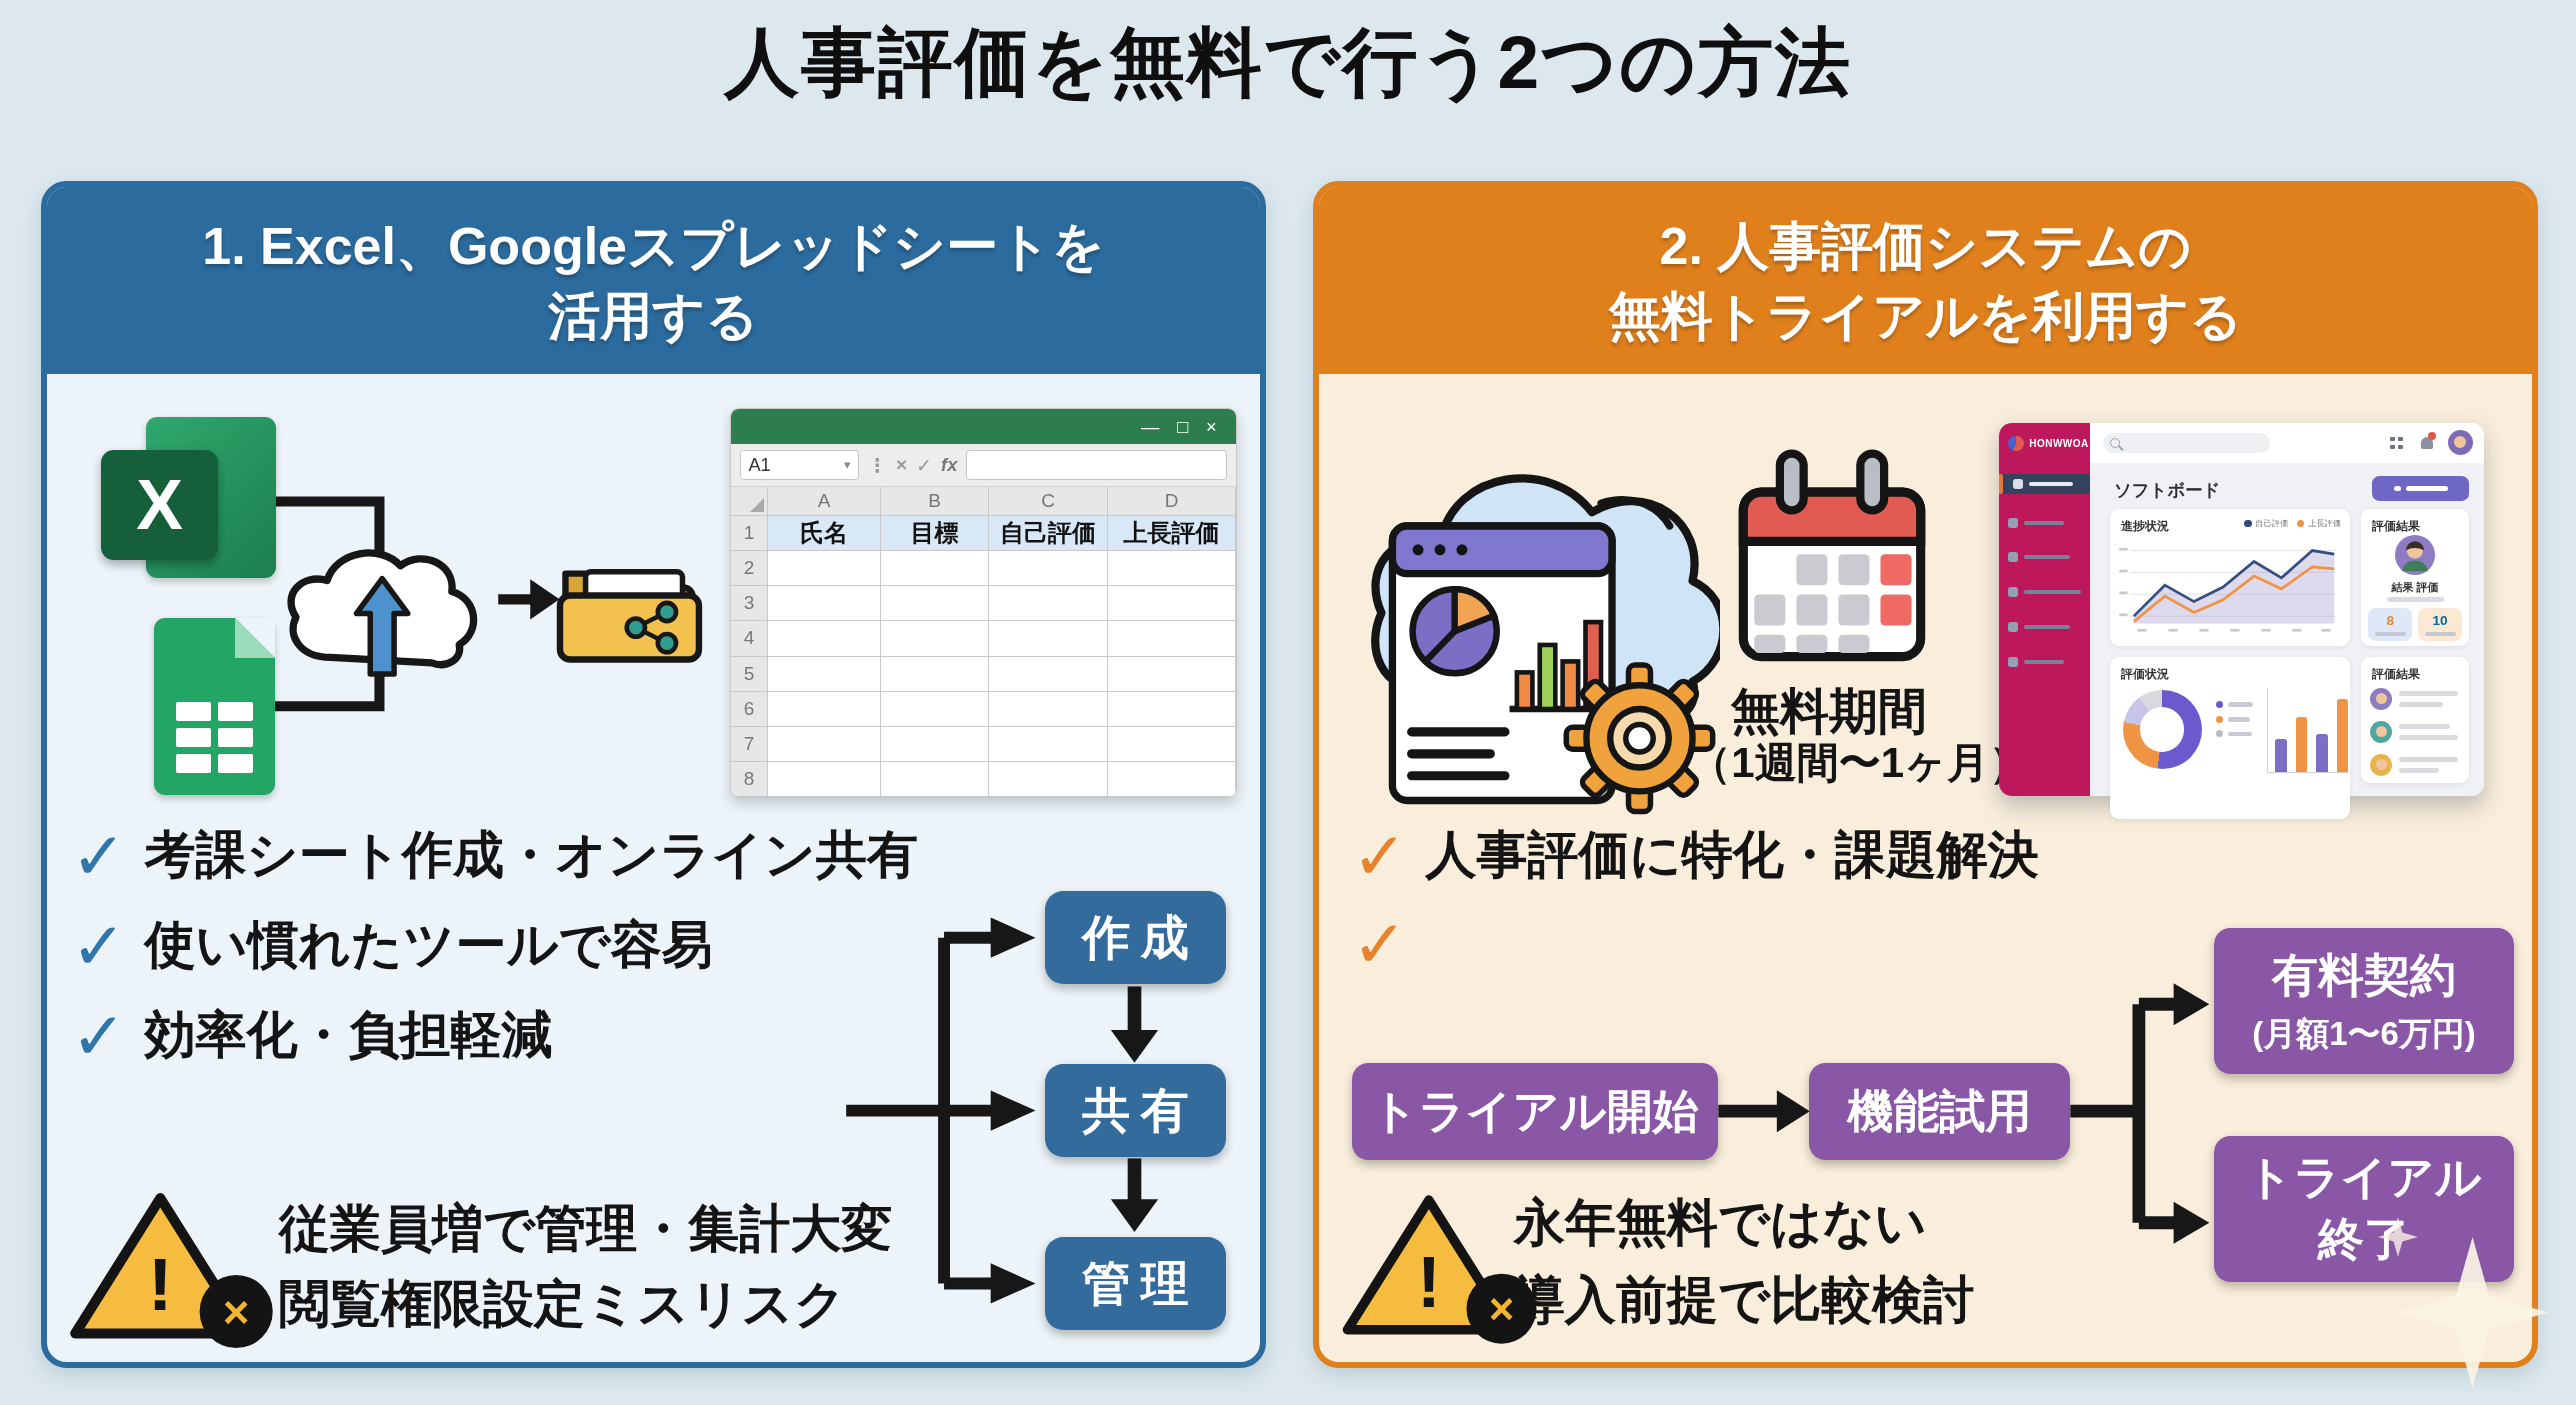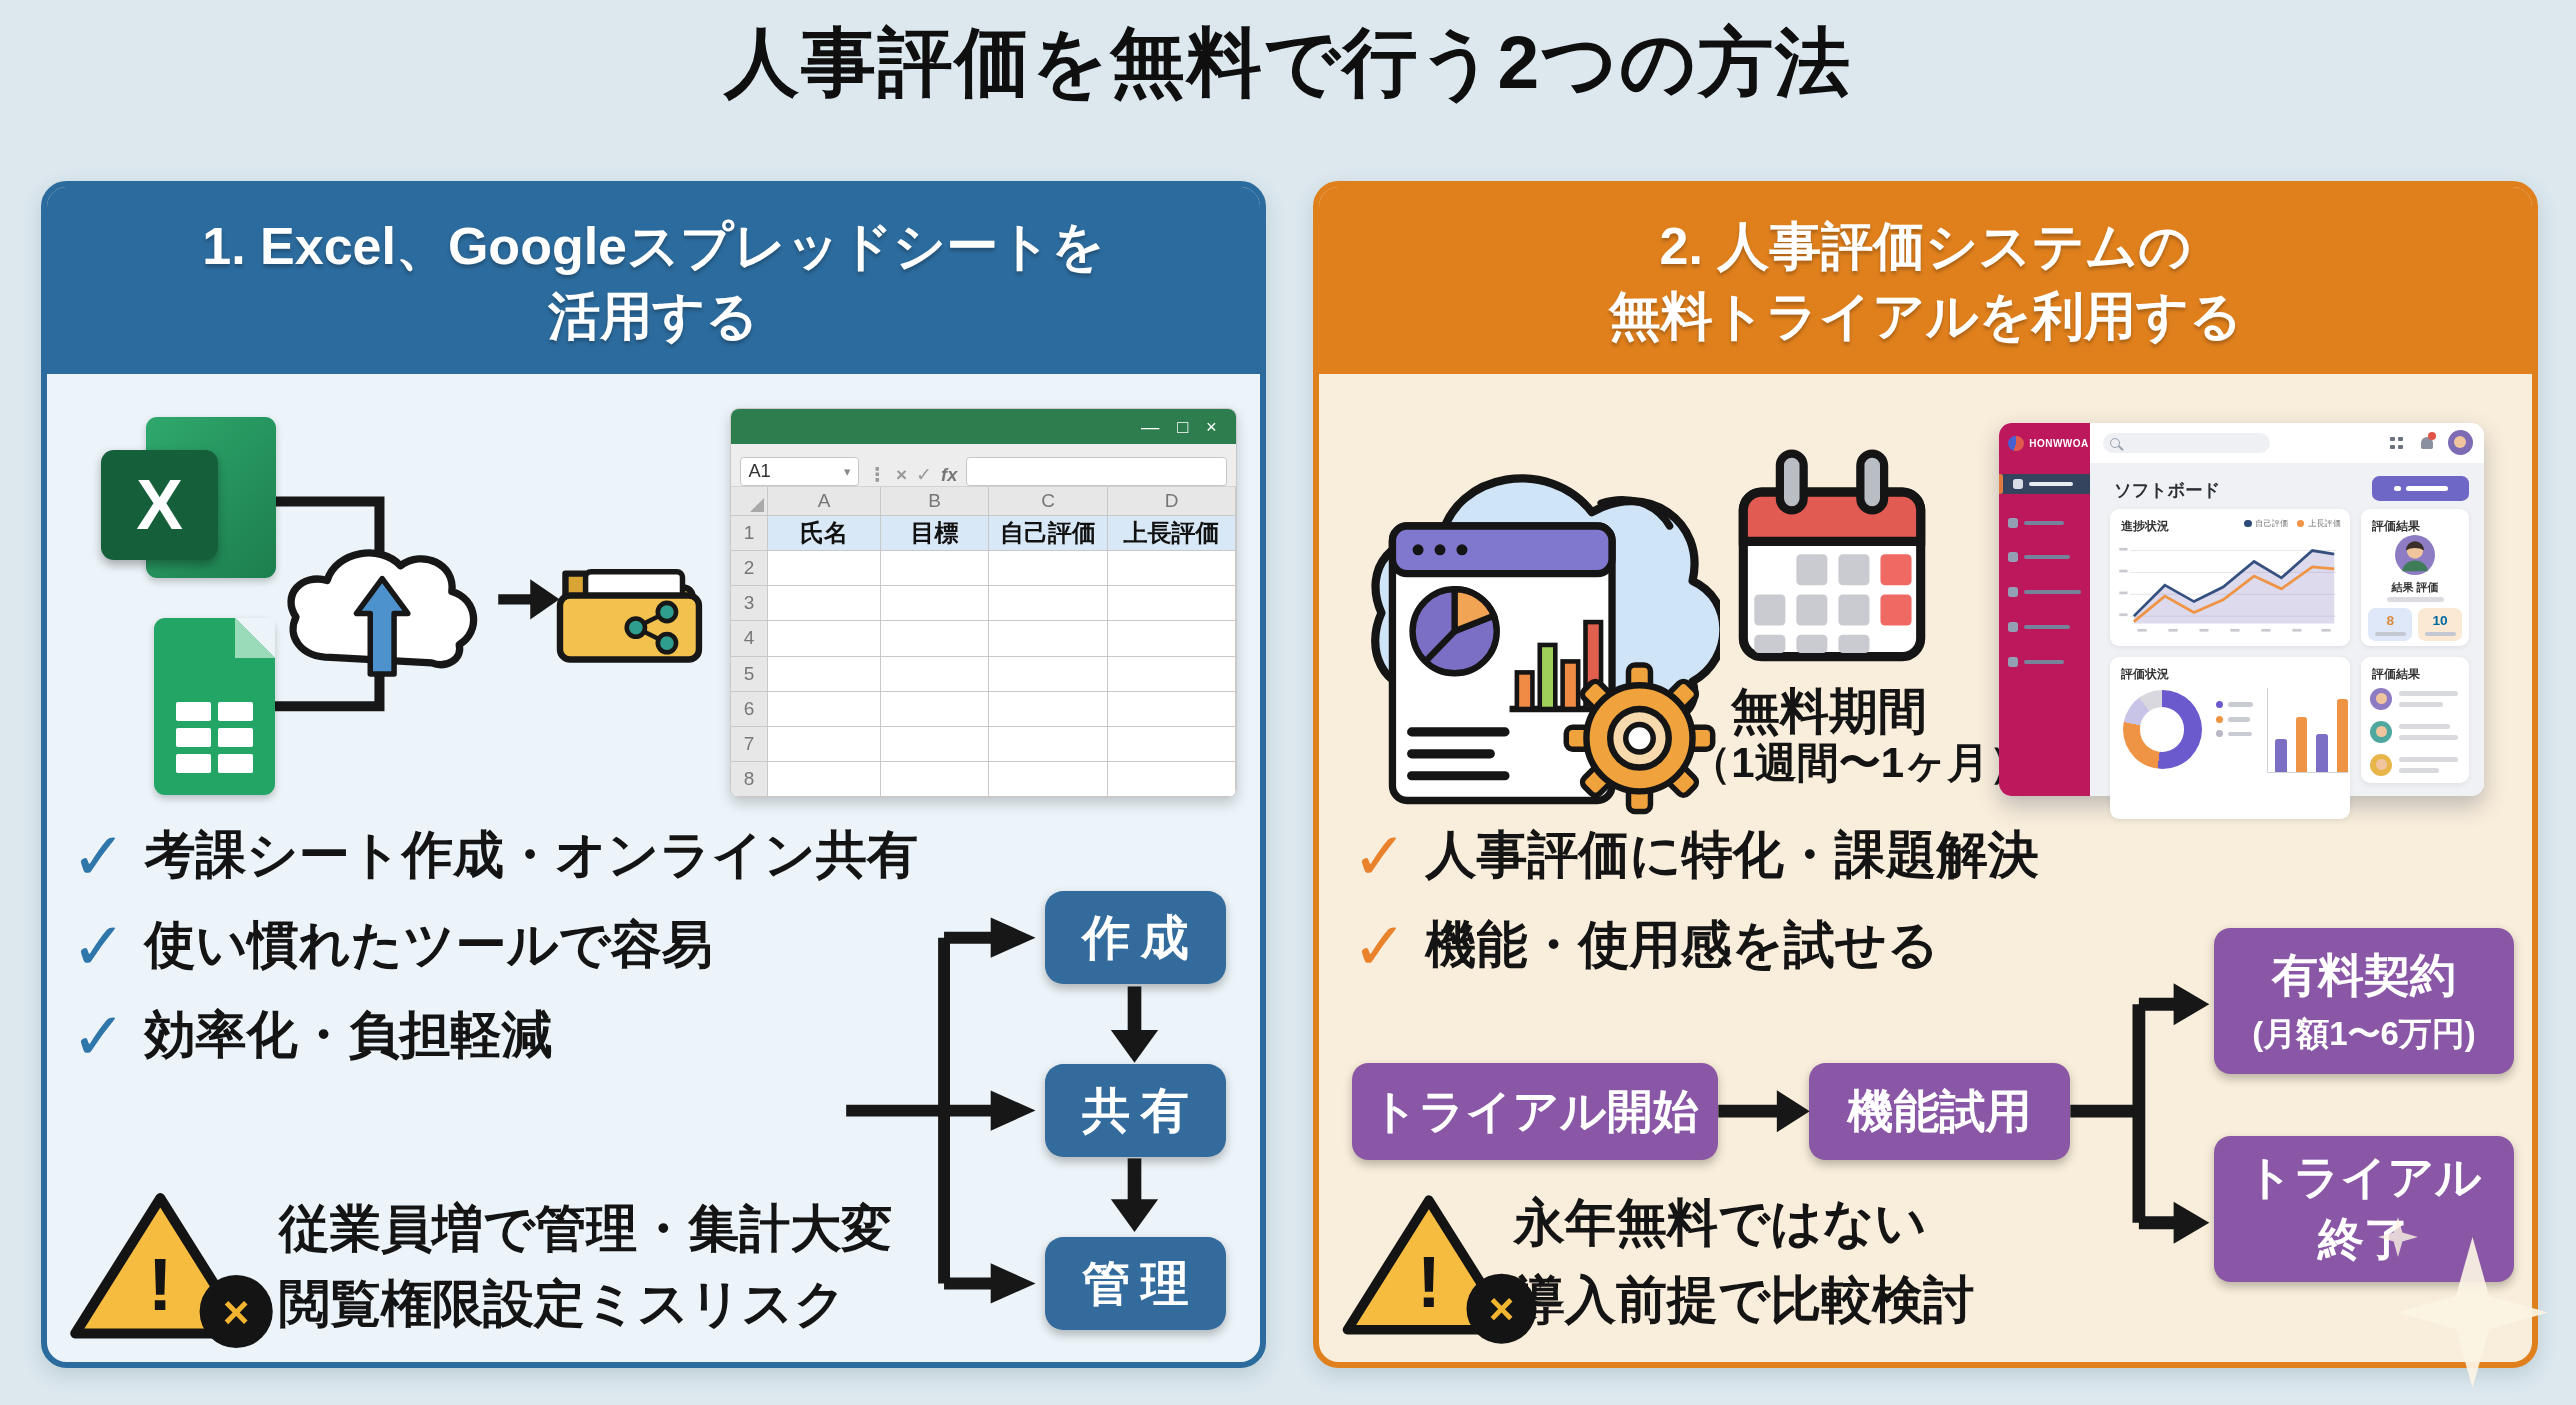--- a/index.html
+++ b/index.html
@@ -21,21 +21,21 @@
   .fbox{display:flex;flex-direction:column;justify-content:center;align-items:center;color:#fff;font-weight:bold;box-shadow:0 4.6px 9.1px rgba(0,0,0,.25);}
   .fbox.blue{background:#336b9c;border-radius:18.3px;font-size:48px;letter-spacing:.22em;text-indent:.22em;}
   .fbox.purple{background:#8a57a6;border-radius:16.5px;font-size:46px;}
   .fbox .sub{font-size:33px;font-weight:bold;letter-spacing:0;text-indent:0;margin-top:5.5px;}
   .warntxt{font-size:51px;font-weight:bold;color:#141414;}
   .freetxt{font-size:49px;font-weight:bold;color:#141414;text-align:center;width:100%;}
   .freetxt.small{font-size:42px;text-align:right;}
   
   .sswin{background:#f4f4f4;border:1.8px solid #c9c9c9;border-radius:9.1px;overflow:hidden;box-shadow:0 5.5px 12.8px rgba(0,0,0,.18);display:flex;flex-direction:column;}
   .sstitle{height:35px;background:#2e7d4e;display:flex;align-items:center;justify-content:flex-end;padding-right:12.8px;color:#fff;font-size:18.3px;letter-spacing:6.4px;flex:none;}
-  .sstool{height:42px;background:#ededed;border-bottom:0.9px solid #d2d2d2;display:flex;align-items:flex-end;gap:9.1px;padding:0 9.1px;flex:none;}
+  .sstool{height:42px;background:#ededed;border-bottom:0.9px solid #d2d2d2;display:flex;align-items:center;gap:9.1px;padding:0 9.1px;flex:none;}
   .ssname{width:102px;height:27.4px;background:#fff;border:0.9px solid #c5c5c5;border-radius:3.7px;display:flex;align-items:center;justify-content:space-between;padding:0 7.3px;font-size:18.3px;color:#333;}
   .ssico{color:#999;font-size:19px;font-weight:bold;}
   .ssfx{color:#777;font-size:18.3px;font-style:italic;font-weight:bold;}
   .ssinput{flex:1;height:27.4px;background:#fff;border:0.9px solid #c5c5c5;border-radius:3.7px;}
   .ssgrid{flex:1;display:grid;grid-template-columns:37px 113px 108px 119px 1fr;grid-template-rows:29px repeat(8,1fr);}
   .gc{border-right:0.9px solid #c8c8c8;border-bottom:0.9px solid #c8c8c8;background:#fff;}
   .gh{background:#e7e7e7;color:#777;font-size:19px;display:flex;align-items:center;justify-content:center;}
   .hl{background:#d9e8f6;color:#111;font-weight:bold;font-size:24px;display:flex;align-items:center;justify-content:center;}
   .corner{position:relative;}
   .corner::after{content:"";position:absolute;right:2.7px;bottom:2.7px;border-left:14.6px solid transparent;border-bottom:14.6px solid #a9a9a9;}
@@ -478,21 +478,20 @@
     </div>
   </div>
 </div>
 
 <div class="abs chkrow" style="left:1352px;top:821px;">
   <span class="chk orange">✓</span>
   <span class="chktxt">人事評価に特化・課題解決</span>
 </div>
 <div class="abs chkrow" style="left:1352px;top:911px;">
   <span class="chk orange">✓</span>
-  <span class="chktxt">機能・使用感を試せる</span>
 </div>
 
 <div class="abs fbox purple" style="left:1352px;top:1063px;width:366px;height:97px;">
   <span>トライアル開始</span>
 </div>
 <div class="abs fbox purple" style="left:1809px;top:1063px;width:261px;height:97px;">
   <span>機能試用</span>
 </div>
 <div class="abs fbox purple" style="left:2214px;top:928px;width:300px;height:146px;">
   <span>有料契約</span>

